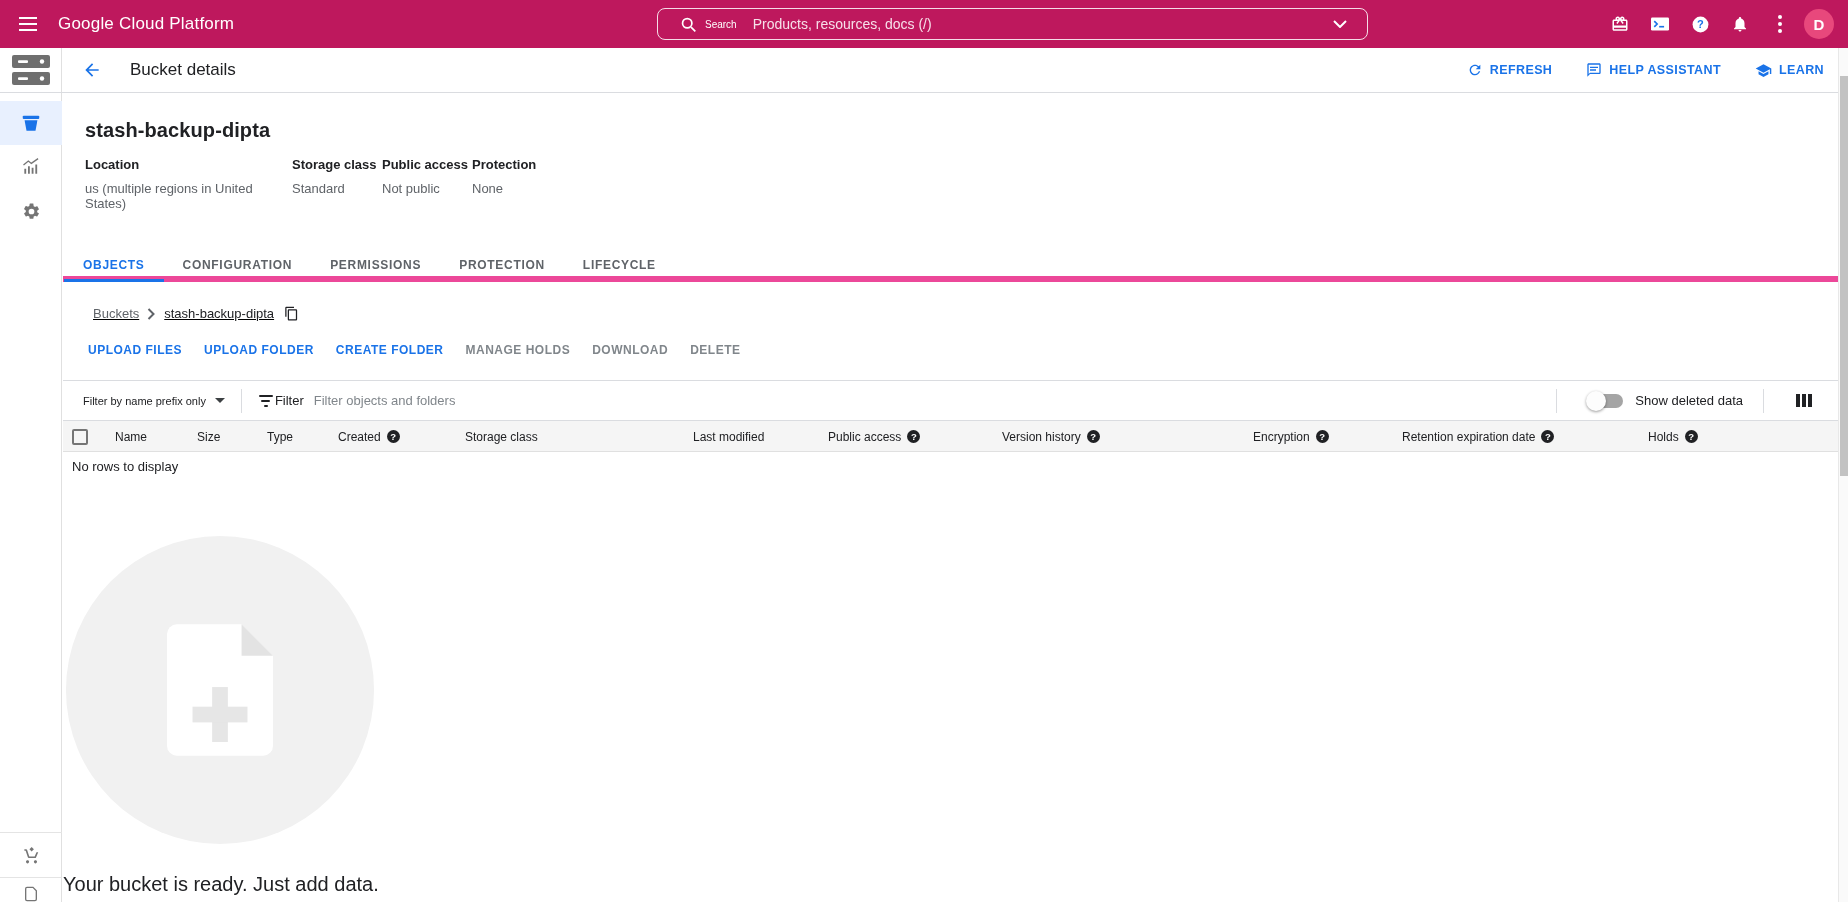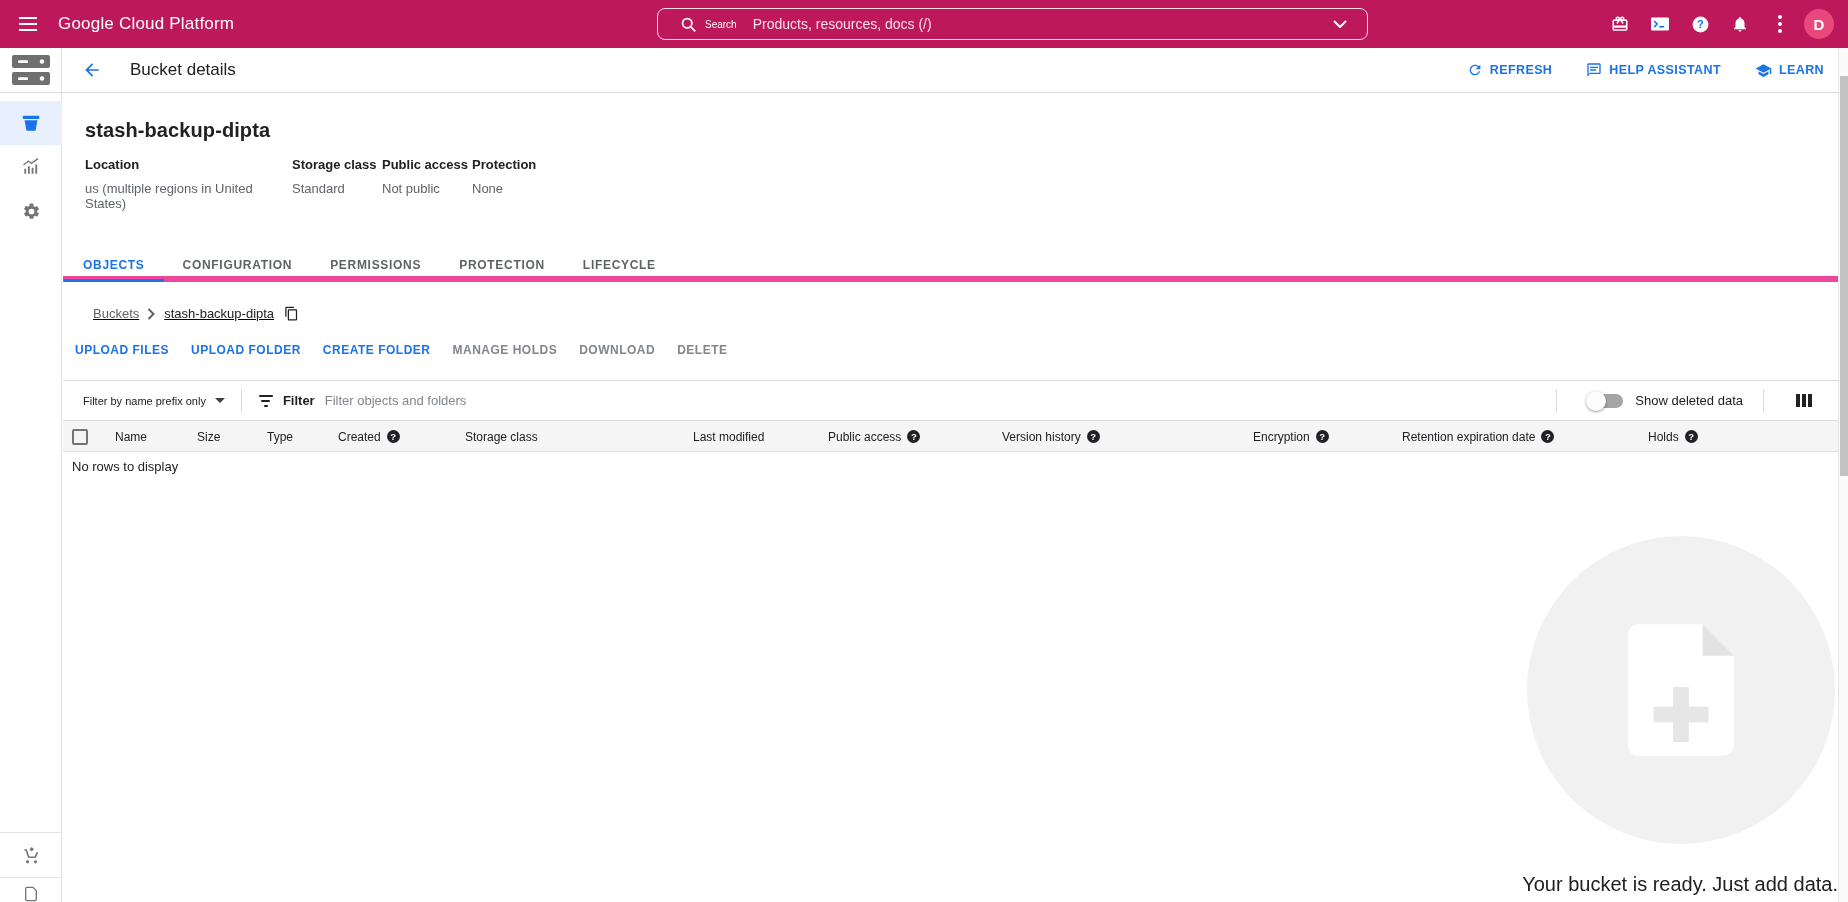--- a/index.html
+++ b/index.html
@@ -59,54 +59,54 @@
   .meta-col:nth-child(3){ width:90px; }
 
   .tabs { display:flex; margin-top:40px; border-bottom:6px solid #ec4899; height:31px; padding-left:1px; }
   .tab { font-size:12px; font-weight:700; letter-spacing:.7px; color:#5f6368; padding:0 19px;
          display:flex; align-items:center; height:31px; border-bottom:3px solid transparent; }
   .tab.active { color:#1a73e8; border-bottom-color:#1a73e8; }
 
   .breadcrumb { display:flex; align-items:center; gap:8px; padding:24px 0 0 30px; font-size:13px;text-decoration:underline; }
   .bc-root { color:#5f6368; } .bc-cur { color:#202124; font-weight:500; }
 
-  .actions-row { display:flex; align-items:flex-end; padding:16px 0 0 1px; }
+  .actions-row { display:flex; align-items:flex-end; padding:16px 0 0 14px; }
   .obj-btn { font-size:12px; font-weight:700; letter-spacing:.5px; color:#1a73e8; padding:6px 11px; }
   .obj-btn.disabled { color:#80868b; cursor:default; }
 
   .filter-bar { margin-top:17px; height:41px; border-top:1px solid #dadce0; border-bottom:1px solid #dadce0;
                 display:flex; align-items:center; padding:0 26px 0 20px; font-size:13px; color:#3c4043; }
   .scope-btn { display:flex; align-items:center; gap:7px; color:#202124; font-size:11px; }
   .scope-btn .caret-down { border-top-color:#3c4043; }
   .vdiv { width:1px; height:24px; background:#dadce0; margin:0 16px; }
   .flt-icon { display:flex; flex-direction:column; gap:3px; align-items:center; width:16px; }
   .flt-icon i { display:block; height:2px; background:#202124; border-radius:1px; }
   .flt-icon i:nth-child(1){width:14px;} .flt-icon i:nth-child(2){width:9px;} .flt-icon i:nth-child(3){width:4px;}
-  .flt-label { font-weight:700; color:#202124; margin:0 10px 0 9px; }
+  .flt-label { font-weight:400; color:#202124; margin:0 10px 0 1px; }
   .flt-input { border:none; outline:none; font-size:13px; width:320px; color:#202124; }
   .flt-input::placeholder { color:#80868b; }
   .fb-right { margin-left:auto; display:flex; align-items:center; }
   .toggle { width:34px; height:14px; border-radius:7px; background:#a5a5a5; position:relative; margin:0 12px 0 16px; }
   .toggle .knob { position:absolute; left:-3px; top:-3px; width:20px; height:20px; border-radius:50%;
                   background:#fdfdfd; box-shadow:0 1px 3px rgba(0,0,0,.4); }
   .cols-icon { display:flex; gap:2px; margin-left:16px; }
   .cols-icon i { width:4px; height:13px; background:#202124; display:block; }
 
   .table-head { position:relative; height:31px; background:#f5f5f5; border-bottom:1px solid #e0e0e0; }
   .th { position:absolute; top:0; height:31px; display:flex; align-items:center; gap:6px;
         font-size:12px; font-weight:500; color:#202124; white-space:nowrap; }
   .cb { width:16px; height:16px; border:2px solid #757575; border-radius:2px; background:#f5f5f5; }
   .help-badge { width:13px; height:13px; border-radius:50%; background:#202124; color:#fff;
                 display:inline-flex; align-items:center; justify-content:center;
                 font-size:9.5px; font-weight:700; }
   .help-badge::after { content:"?"; }
   .no-rows { padding:7px 0 0 9px; font-size:13px; color:#202124; }
 
   .empty-state { position:absolute; top:440px; left:0; width:100%; display:flex;
-                 flex-direction:column; align-items:flex-end; }
+                 flex-direction:column; align-items:flex-start; }
   .empty-caption { margin-top:26px; font-size:20px; color:#202124; }
 
   
   .scrollbar { position:absolute; right:0; top:48px; bottom:0; width:10px; background:#fafafa;
                border-left:1px solid #e8e8e8; z-index:30; }
   .scrollbar .thumb { position:absolute; left:1px; right:0; top:28px; height:400px; background:#c2c2c2; }
 </style>
 </head>
 <body>
 

